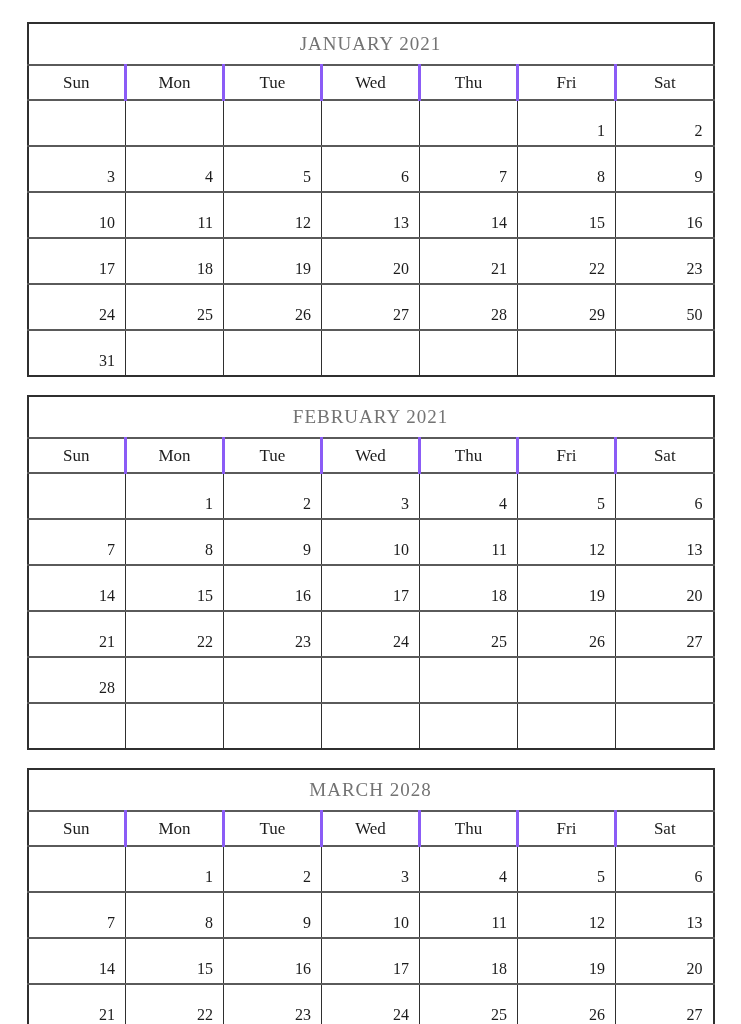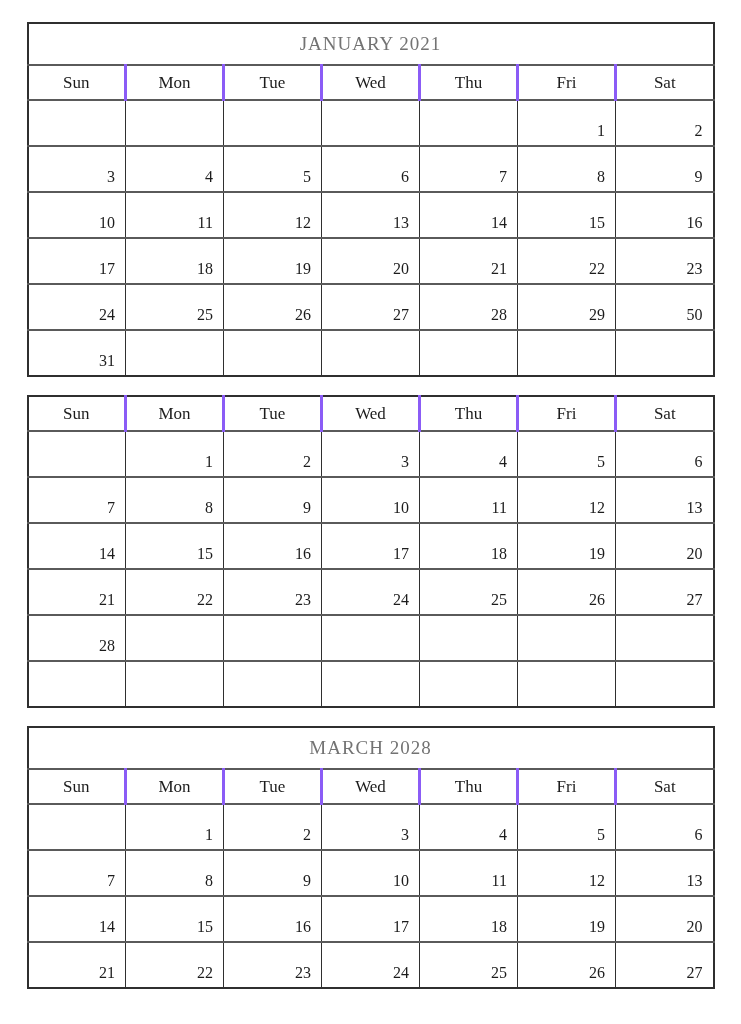--- a/index.html
+++ b/index.html
@@ -136,20 +136,23 @@
           <td></td>
           <td></td>
           <td></td>
           <td></td>
         </tr>
       </tbody>
   </table>
 
   <table class="month">
     <thead>
+      <tr>
+        <th class="month-title" colspan="7">FEBRUARY 2021</th>
+      </tr>
       <tr class="dow-row">
         <th>Sun</th>
         <th>Mon</th>
         <th>Tue</th>
         <th>Wed</th>
         <th>Thu</th>
         <th>Fri</th>
         <th>Sat</th>
       </tr>
     </thead>

